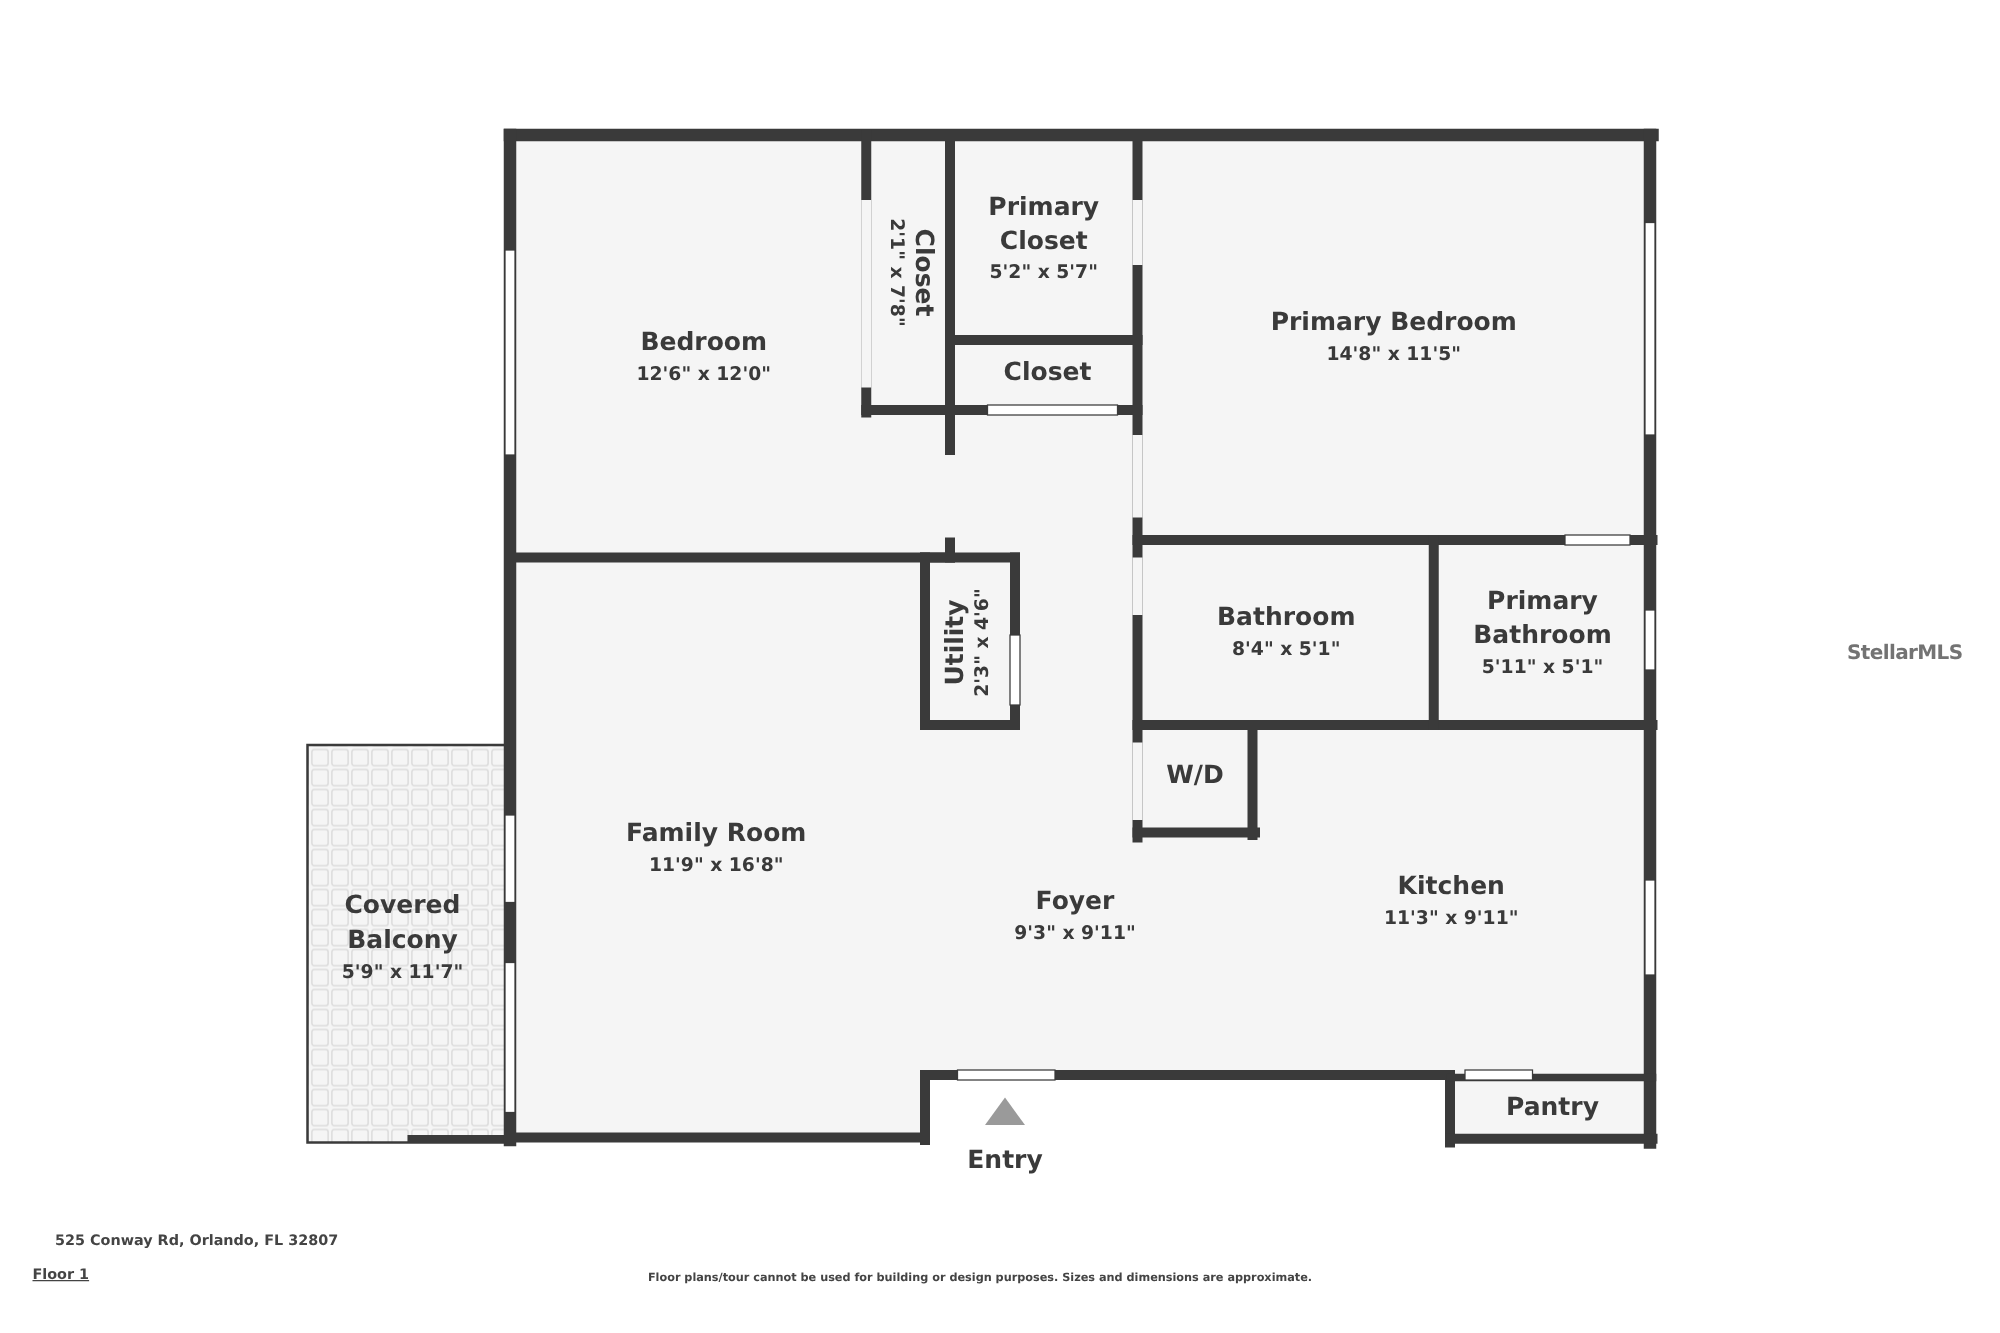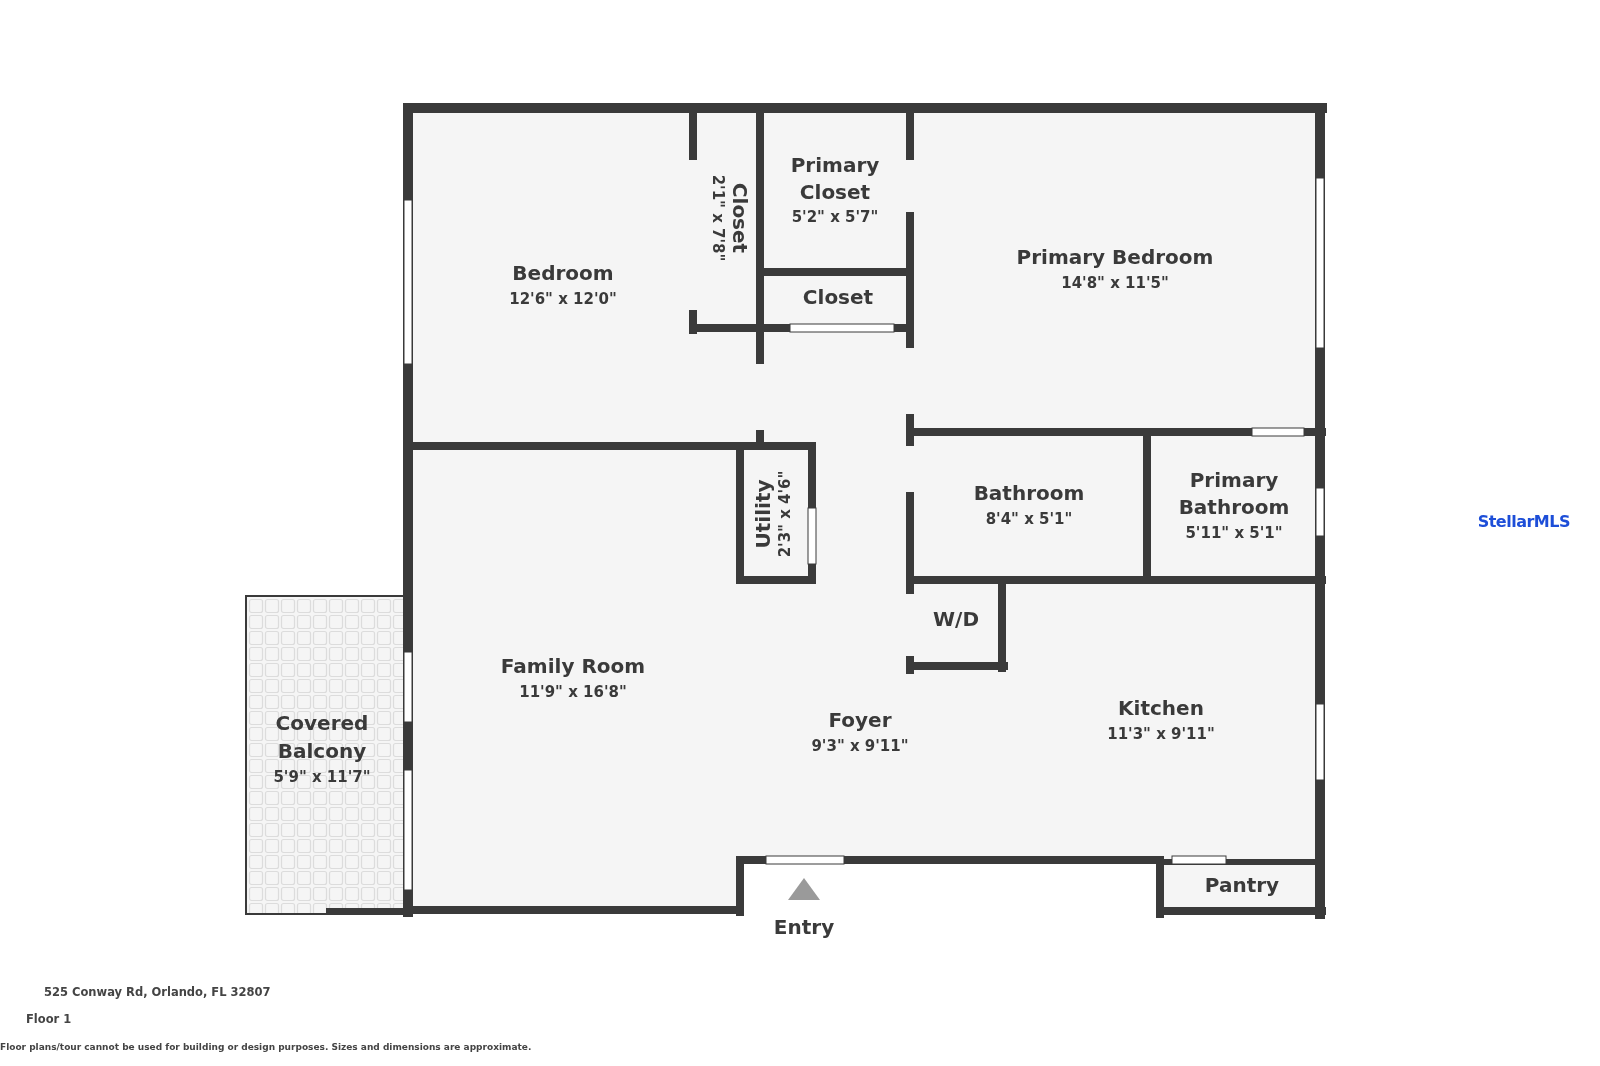--- a/index.html
+++ b/index.html
@@ -3,24 +3,24 @@
 <meta charset="utf-8">
 <style>
   html, body { margin: 0; padding: 0; background: #ffffff; }
   body { width: 1600px; height: 1066px; position: relative; overflow: hidden;
          font-family: "Liberation Sans", "DejaVu Sans", sans-serif; }
   #plan { position: absolute; left: 0; top: 0; }
   .room-name { font-family: "DejaVu Sans", sans-serif; font-weight: bold; font-size: 20px; fill: #3a3a3a; }
   .room-dim { font-family: "DejaVu Sans", sans-serif; font-weight: bold; font-size: 15px; fill: #3a3a3a; }
   .footer { position: absolute; font-family: "DejaVu Sans", sans-serif; color: #444; font-weight: bold; }
   .addr { left: 44px; top: 985px; font-size: 11.5px; }
-  .floor { left: 26px; top: 1012px; font-size: 11.5px; }
-  .disclaimer { left: 0; width: 1568px; text-align: left; top: 1018px; font-size: 9px; margin-top: 24px; }
+  .floor { left: 26px; top: 1012px; font-size: 11.5px; text-decoration: underline; }
+  .disclaimer { left: 0; width: 1568px; text-align: center; top: 1018px; font-size: 9px; }
   .watermark { position: absolute; right: 30px; top: 512px; font-family: "DejaVu Sans", sans-serif;
-               font-size: 16px; color: #1d4ed8; font-weight: bold; letter-spacing: -0.5px; }
+               font-size: 16px; color: #737373; font-weight: bold; letter-spacing: -0.5px; }
 </style>
 </head>
 <body>
 
 <svg id="plan" width="1600" height="1066" viewBox="0 0 1600 1066" xmlns="http://www.w3.org/2000/svg">
   <defs>
     <pattern id="tile" x="248" y="598" width="16" height="16" patternUnits="userSpaceOnUse">
       <rect width="16" height="16" fill="#f5f5f5"></rect>
       <rect x="1.5" y="1.5" width="13" height="13" rx="2" ry="2" fill="none" stroke="#dcdcdc" stroke-width="1.2"></rect>
     </pattern>

